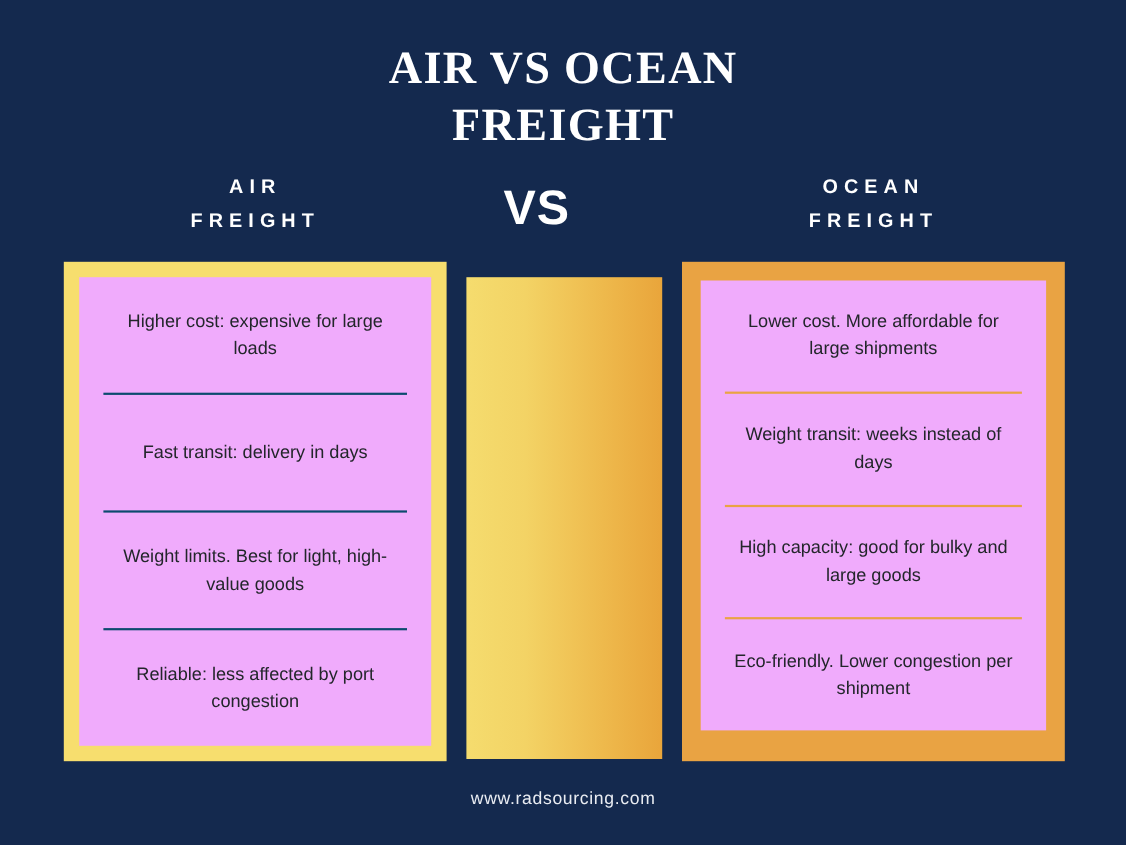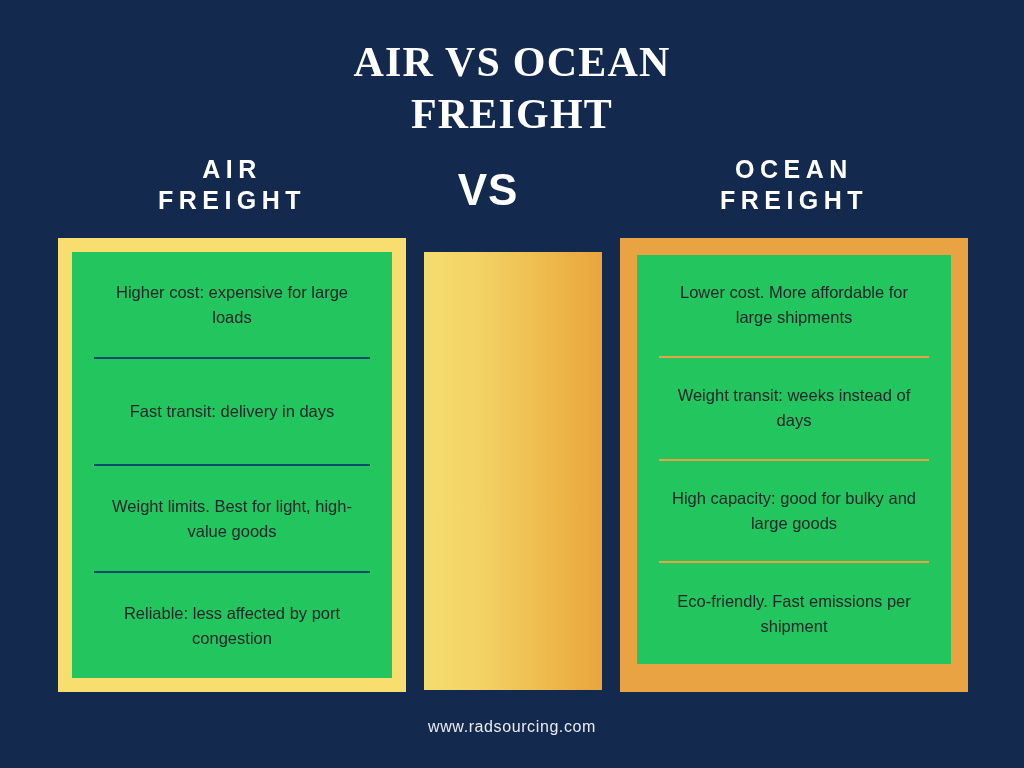--- a/index.html
+++ b/index.html
@@ -39,21 +39,21 @@
     left: 0;
     width: 1024px;
     height: 70px;
   }
   .col-head {
     position: absolute;
     text-align: center;
     color: #ffffff;
   }
   .col-head .ch-line {
-    font-size: 25px;
+    font-size: 18px;
     font-weight: bold;
     letter-spacing: 5.5px;
     line-height: 31px;
     display: block;
   }
   .col-head.left  { left: 58px;  width: 348px; }
   .col-head.right { left: 620px; width: 348px; }
 
   .vs-label {
     position: absolute;
@@ -75,21 +75,21 @@
     width: 348px;
     height: 454px;
     box-sizing: border-box;
     display: flex;
     flex-direction: column;
   }
   .card.left  { left: 58px;  background: #f7de6e; padding: 14px; }
   .card.right { left: 620px; background: #e9a343; padding: 17px 17px 28px 17px; }
 
   .card-inner {
-    background: #22c55e;
+    background: #f0abfc;
     flex: 1 1 auto;
     display: flex;
     flex-direction: column;
     box-sizing: border-box;
     padding: 0 22px;
   }
 
   .feature {
     flex: 1 1 0;
     display: flex;
@@ -160,17 +160,17 @@
   </div>
 </div>
 
 <div class="middle-panel"></div>
 
 <div class="card right">
   <div class="card-inner">
     <div class="feature">Lower cost. More affordable for large shipments</div>
     <div class="feature">Weight transit: weeks instead of days</div>
     <div class="feature">High capacity: good for bulky and large goods</div>
-    <div class="feature">Eco-friendly. Fast emissions per shipment</div>
+    <div class="feature">Eco-friendly. Lower congestion per shipment</div>
   </div>
 </div>
 
 <div class="footer">www.radsourcing.com</div>
 
 </body></html>

